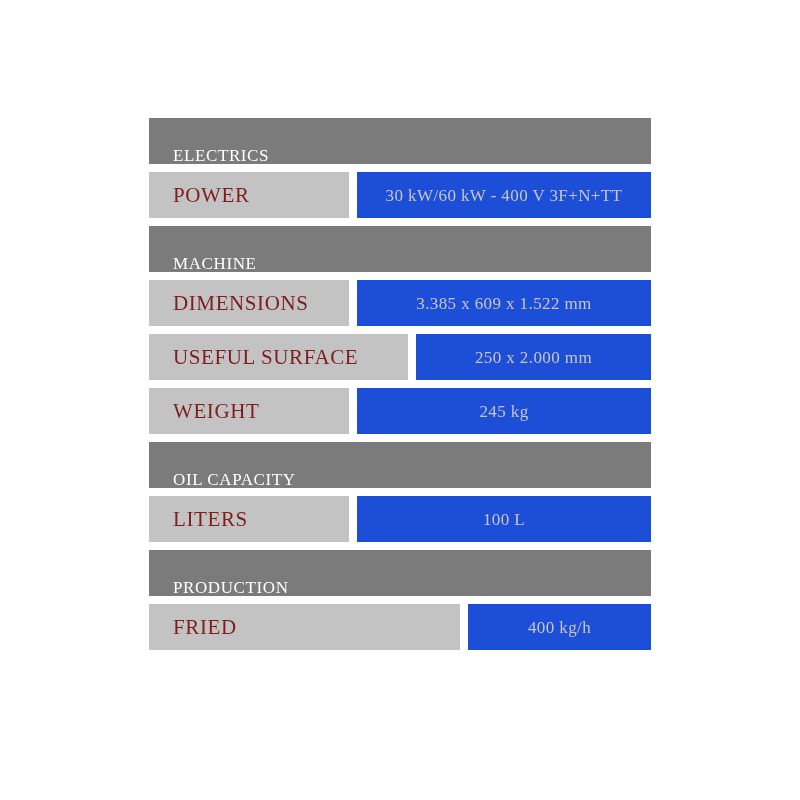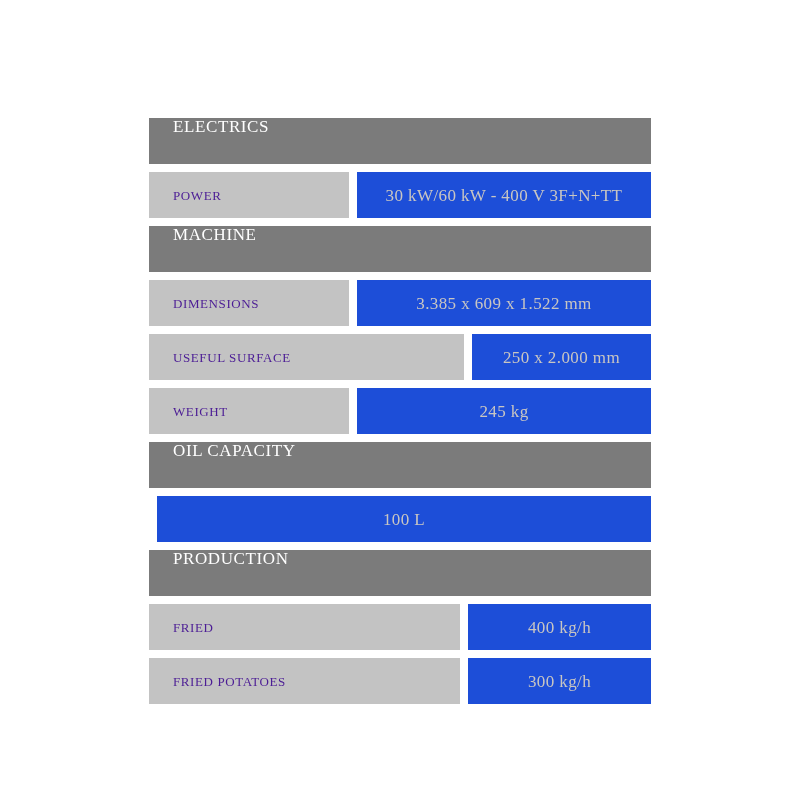--- a/index.html
+++ b/index.html
@@ -29,21 +29,21 @@
     height: 46px;
     margin-bottom: 8px;
   }
   .spec-row:last-child { margin-bottom: 0; }
 
   
   .section-header {
     background: #7b7b7b;
     width: 100%;
     display: flex;
-    align-items: flex-start;
+    align-items: flex-end;
     box-sizing: border-box;
     padding-left: 24px;
   }
   .section-header .section-title {
     color: #ffffff;
     font-size: 17px;
     letter-spacing: 0.6px;
     line-height: 1;
     white-space: nowrap;
   }
@@ -51,22 +51,22 @@
   
   .label-cell {
     background: #c3c3c3;
     display: flex;
     align-items: center;
     box-sizing: border-box;
     padding-left: 24px;
     flex: 0 0 auto;
   }
   .label-cell .label-text {
-    color: #4c1d95;
-    font-size: 13px;
+    color: #7f1d1d;
+    font-size: 21px;
     letter-spacing: 0.6px;
     line-height: 1;
     white-space: nowrap;
   }
 
   
   .cell-gap {
     flex: 0 0 8px;
     background: transparent;
   }
@@ -83,21 +83,21 @@
   .value-cell .value-text {
     color: #c9c6c2;
     font-size: 17px;
     letter-spacing: 0.4px;
     line-height: 1;
     white-space: nowrap;
   }
 
   
   .lw-narrow  { width: 200px; }  
-  .lw-medium  { width: 315px; align-items: center; }  
+  .lw-medium  { width: 259px; align-items: center; }  
   .lw-wide    { width: 311px; }  
 </style>
 </head>
 <body>
 
 <div id="spec-table">
     <div class="spec-row">
       <div class="section-header">
         <span class="section-title">ELECTRICS</span>
       </div>
@@ -142,41 +142,35 @@
       <div class="value-cell">
         <span class="value-text">245 kg</span>
       </div>
     </div>
     <div class="spec-row">
       <div class="section-header">
         <span class="section-title">OIL CAPACITY</span>
       </div>
     </div>
     <div class="spec-row">
+      <div class="label-cell lw-narrow">
+        <span class="label-text">LITERS</span>
+      </div>
       <div class="cell-gap"></div>
       <div class="value-cell">
         <span class="value-text">100 L</span>
       </div>
     </div>
     <div class="spec-row">
       <div class="section-header">
         <span class="section-title">PRODUCTION</span>
       </div>
     </div>
     <div class="spec-row">
       <div class="label-cell lw-wide">
         <span class="label-text">FRIED</span>
       </div>
       <div class="cell-gap"></div>
       <div class="value-cell">
         <span class="value-text">400 kg/h</span>
       </div>
     </div>
-    <div class="spec-row">
-      <div class="label-cell lw-wide">
-        <span class="label-text">FRIED POTATOES</span>
-      </div>
-      <div class="cell-gap"></div>
-      <div class="value-cell">
-        <span class="value-text">300 kg/h</span>
-      </div>
-    </div>
   </div>
 
 </body></html>

